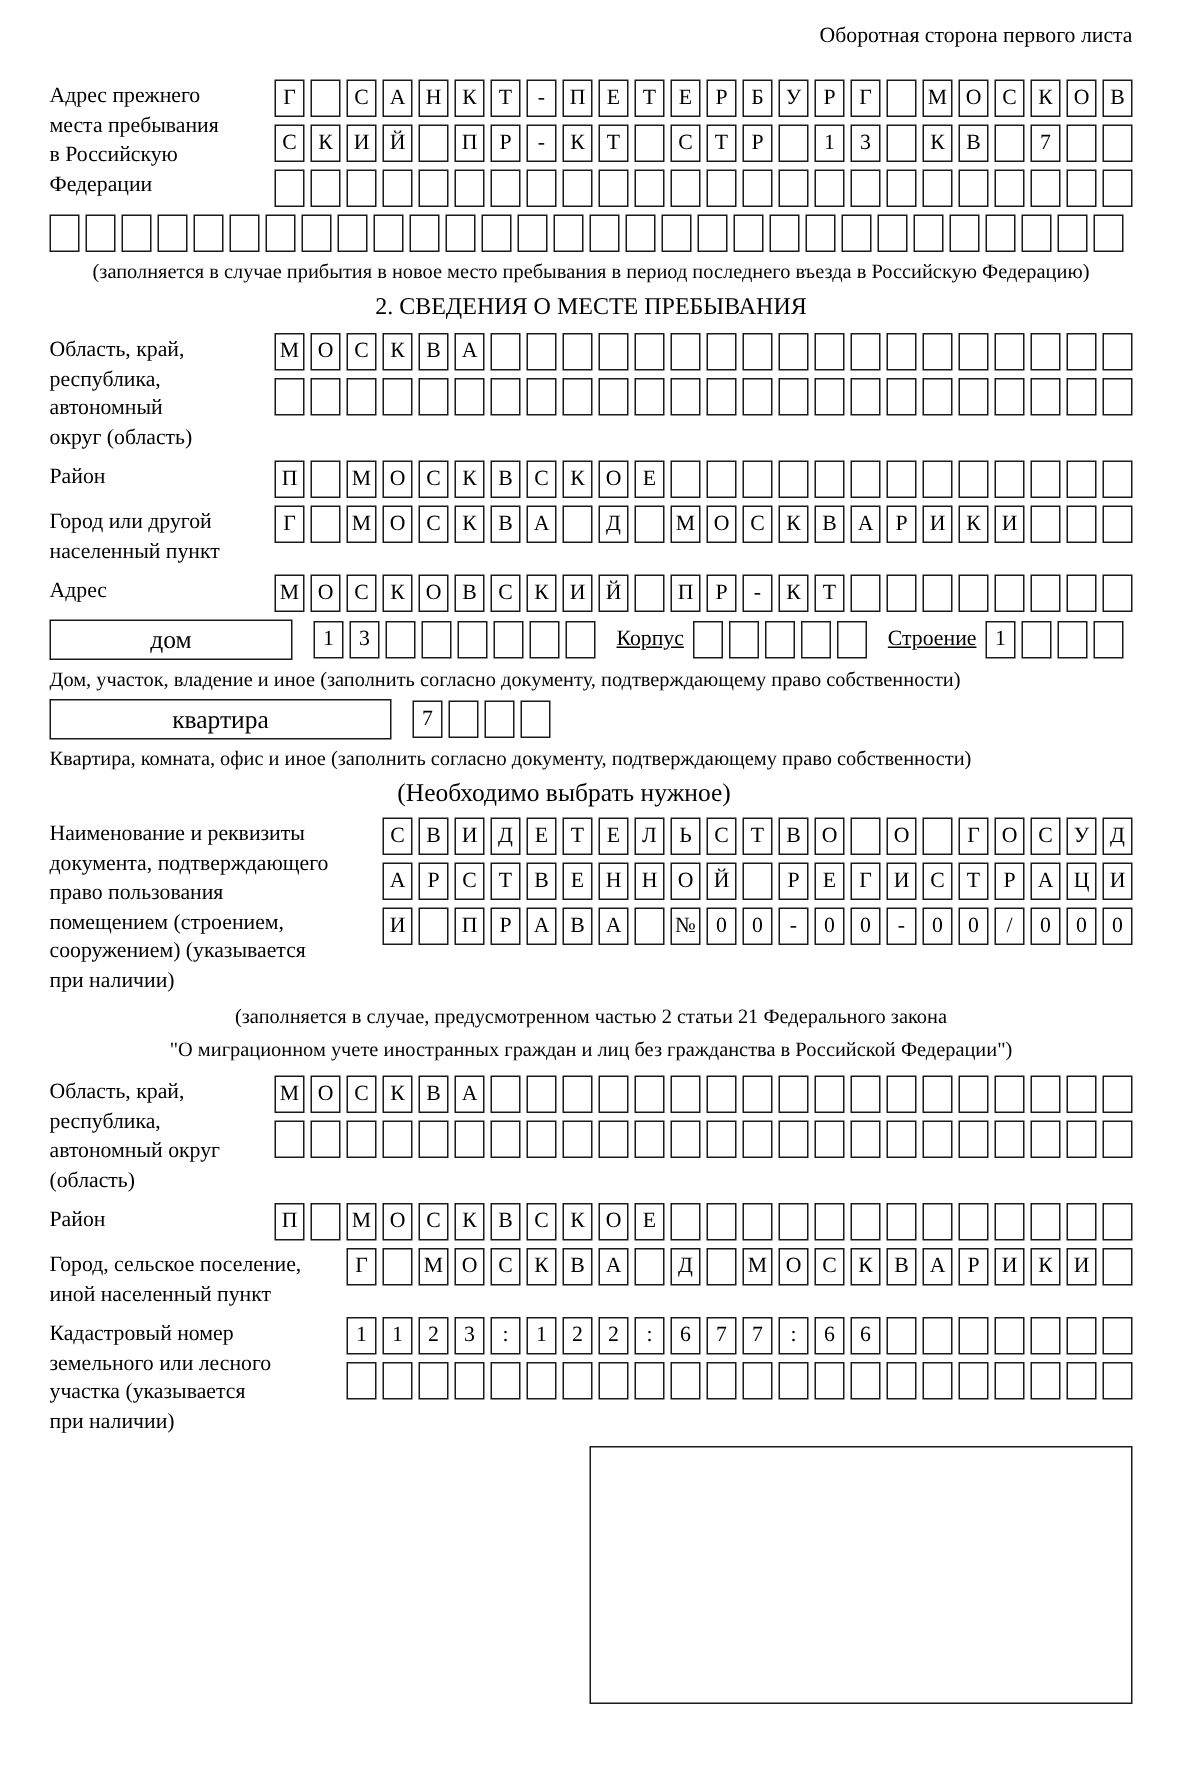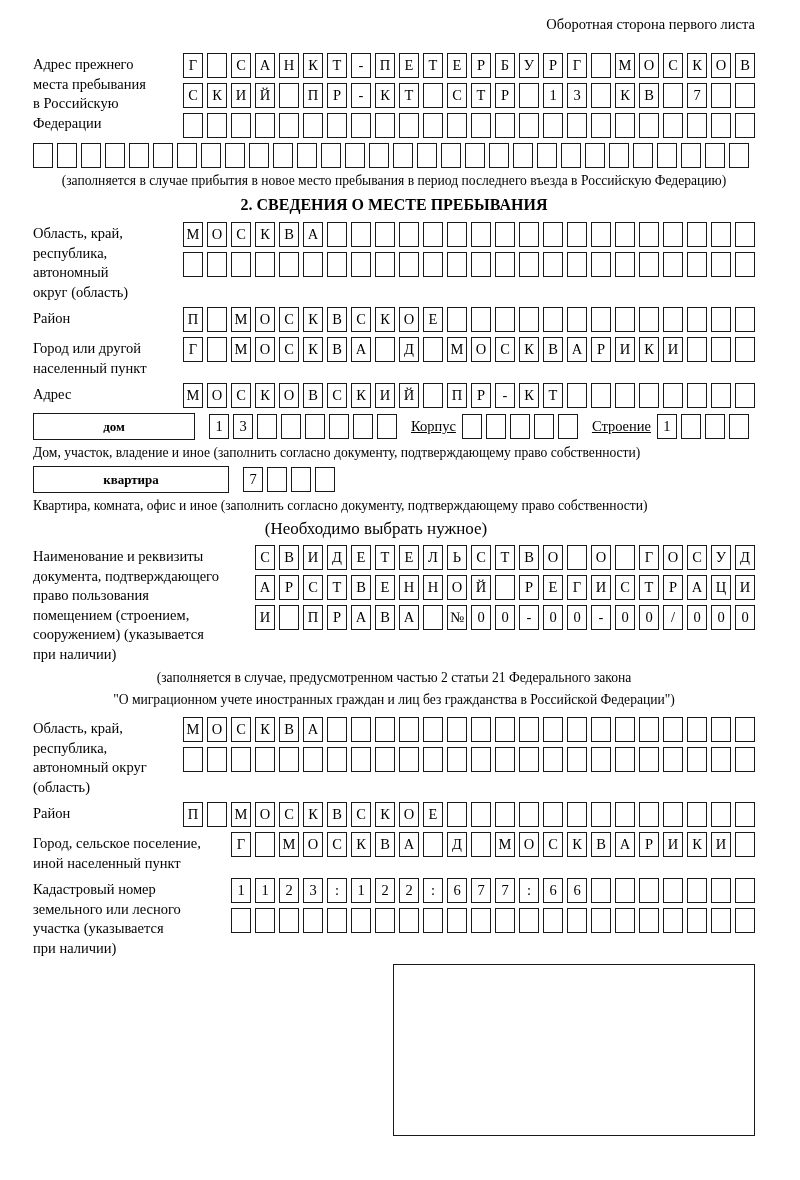--- a/index.html
+++ b/index.html
@@ -22,30 +22,30 @@
   .cell {
     width:20px; height:25px; border:1.6px solid #1a1a1a;
     display:flex; align-items:center; justify-content:center;
     font-size:14.5px; background:#fff;
   }
   .fullrow { justify-content:flex-start; margin:2px 0 4px 0; }
 
   .caption { font-size:13.6px; line-height:18px; margin-bottom:4px; }
   .caption.center { text-align:center; }
 
-  .section-title { text-align:center; font-weight:bold; font-size:16px;
+  .section-title { text-align:center; font-weight:normal; font-size:16px;
                    margin:6px 0 8px 0; }
   .sub-title { text-align:center; font-weight:bold; font-size:15px;
                margin:10px 0 8px 0; }
 
   .dom-row { display:flex; align-items:center; margin:2px 0 4px 0; }
   .widebox { border:1.6px solid #1a1a1a; height:27px; display:flex;
-             align-items:center; justify-content:center; font-size:13px;font-weight:bold; }
+             align-items:center; justify-content:center; font-size:17px; }
   .widebox.dom { width:162px; margin-right:14px; }
-  .widebox.kvartira { width:196px; margin-right:14px; }
+  .widebox.kvartira { width:228px; margin-right:14px; }
   .inline-label { margin:0 6px 0 14px; font-size:14.5px;text-decoration:underline; }
 
   .mesto-row { display:flex; align-items:center; margin:6px 0 2px 0; }
   .checkbox { width:23px; height:26px; border:1.6px solid #1a1a1a;
               display:flex; align-items:center; justify-content:center;
               font-size:14.5px; }
   .mesto-row .opt { margin:0 10px; }
   .mesto-note { font-size:17px; margin:0 0 6px 178px; width:330px; text-align:center; }
 
   .stamp-box { width:362px; height:172px; border:1.6px solid #1a1a1a;

